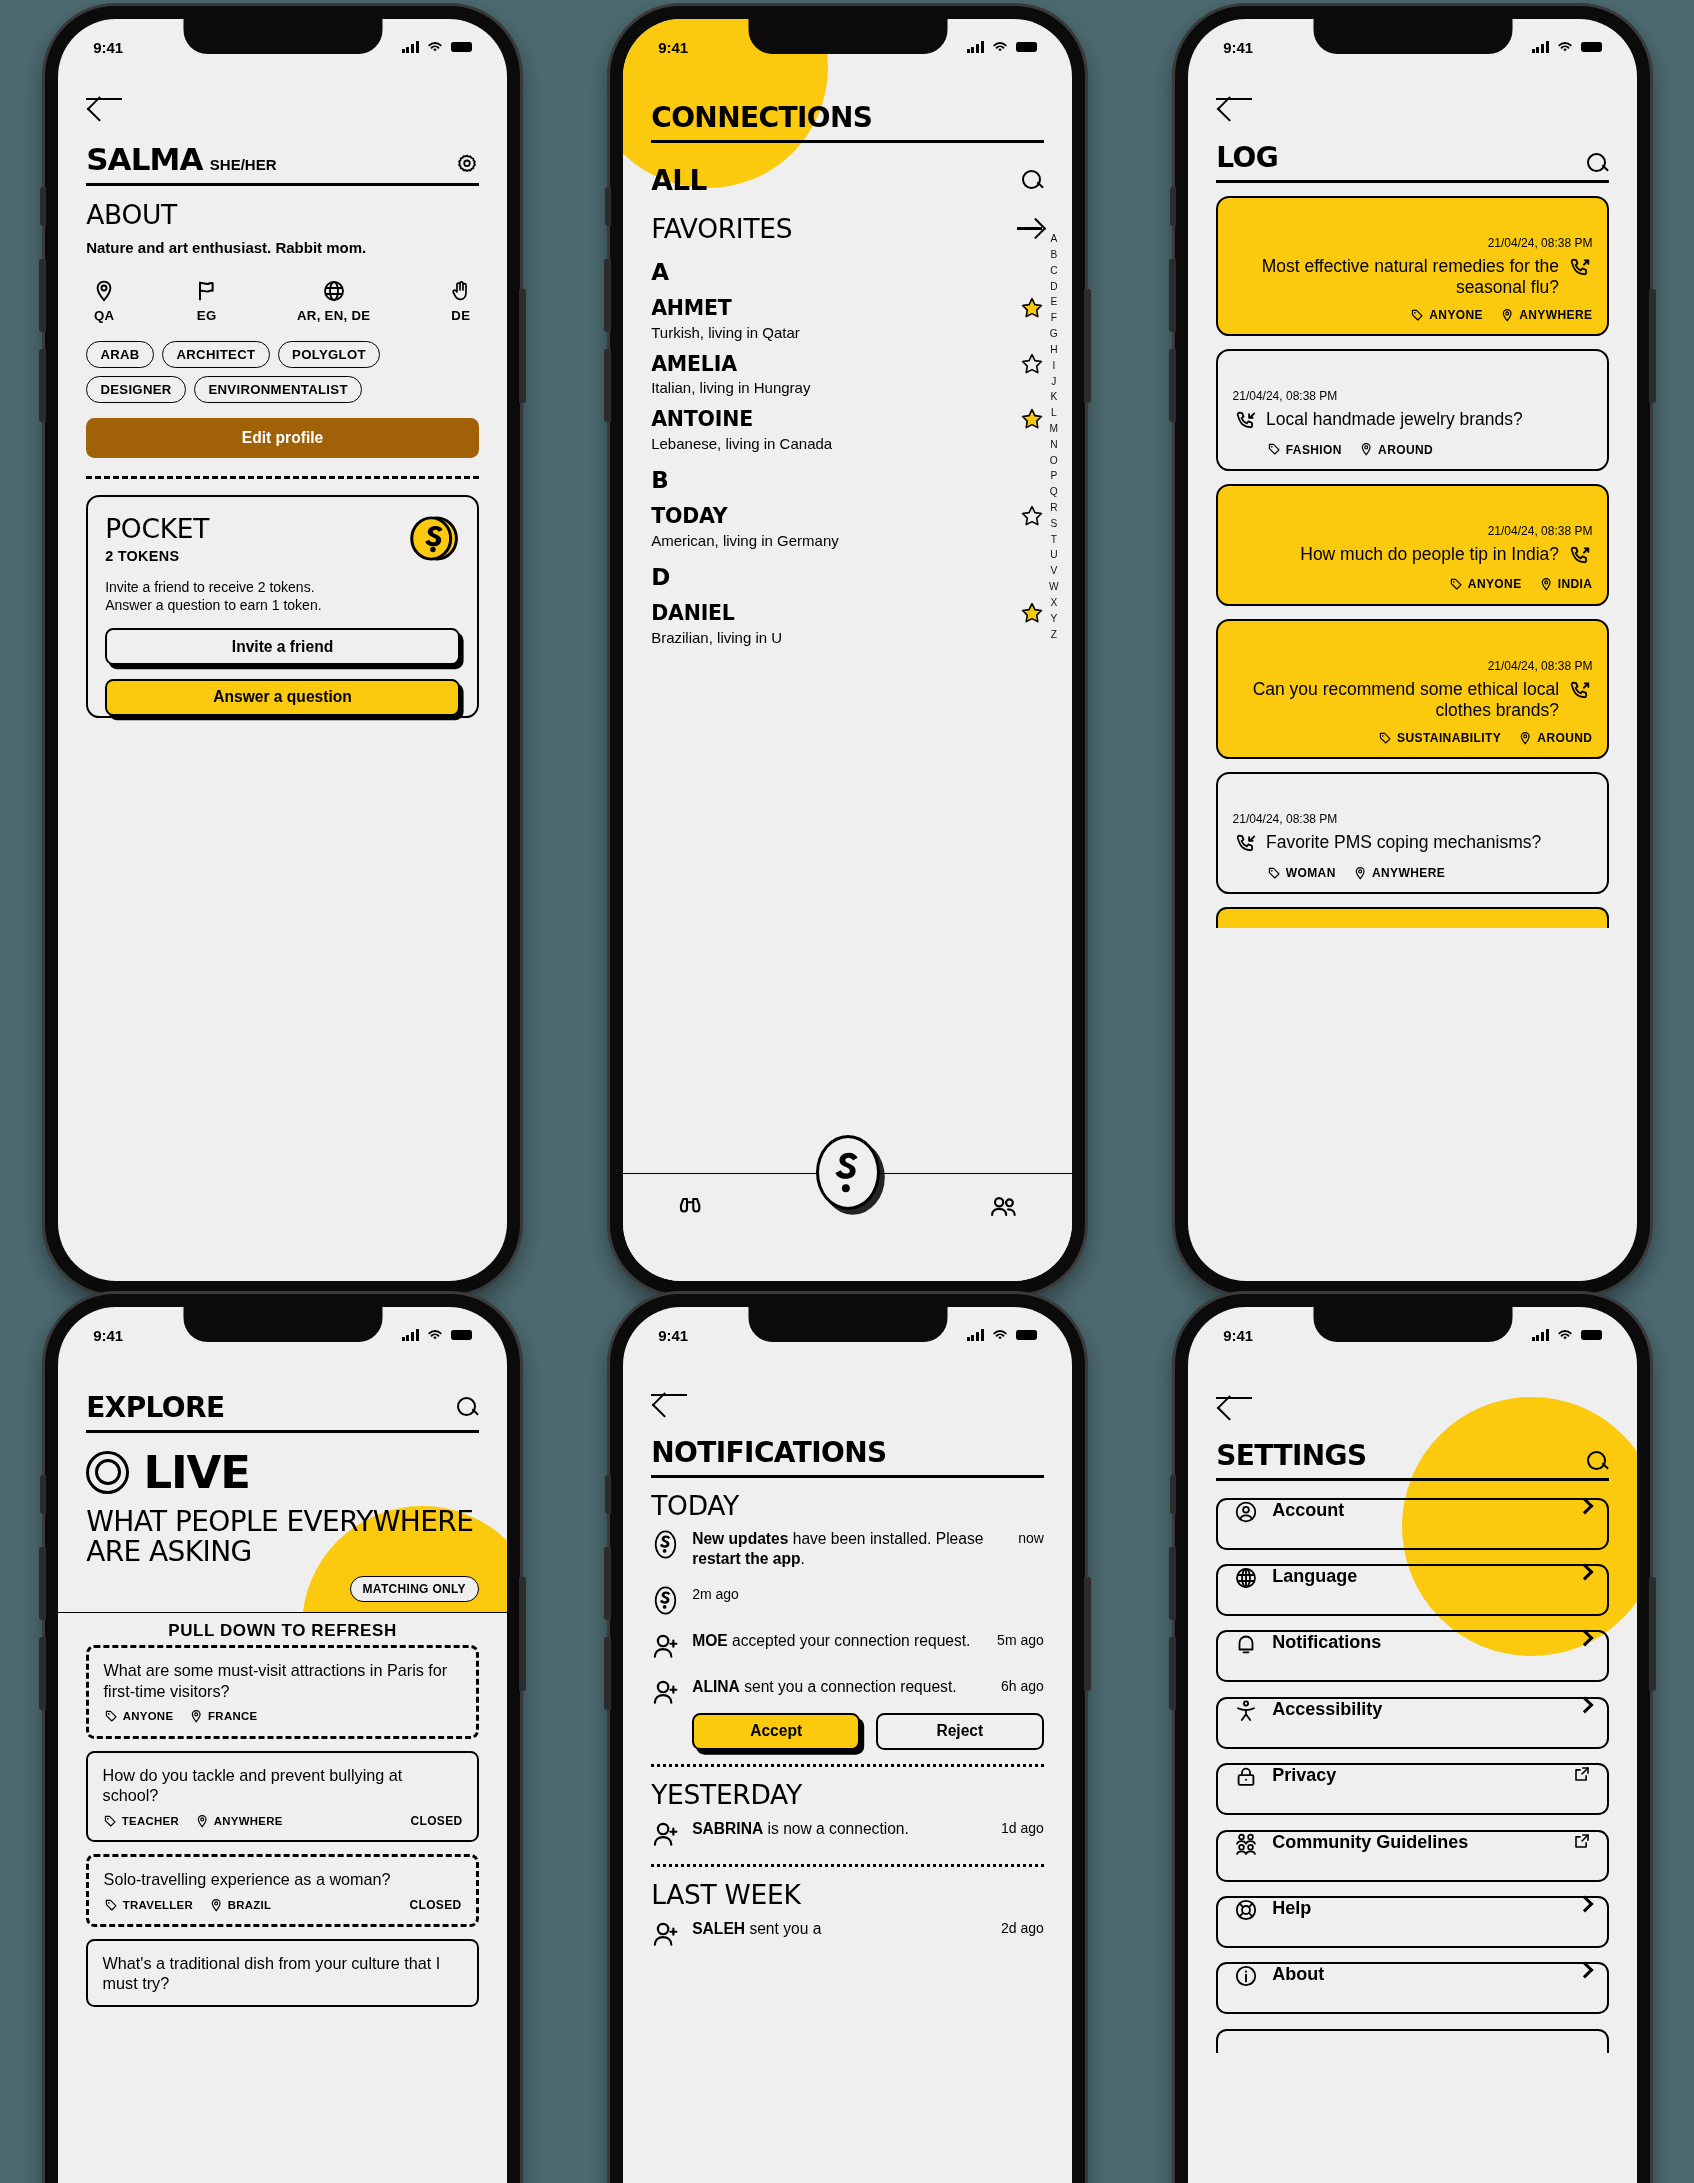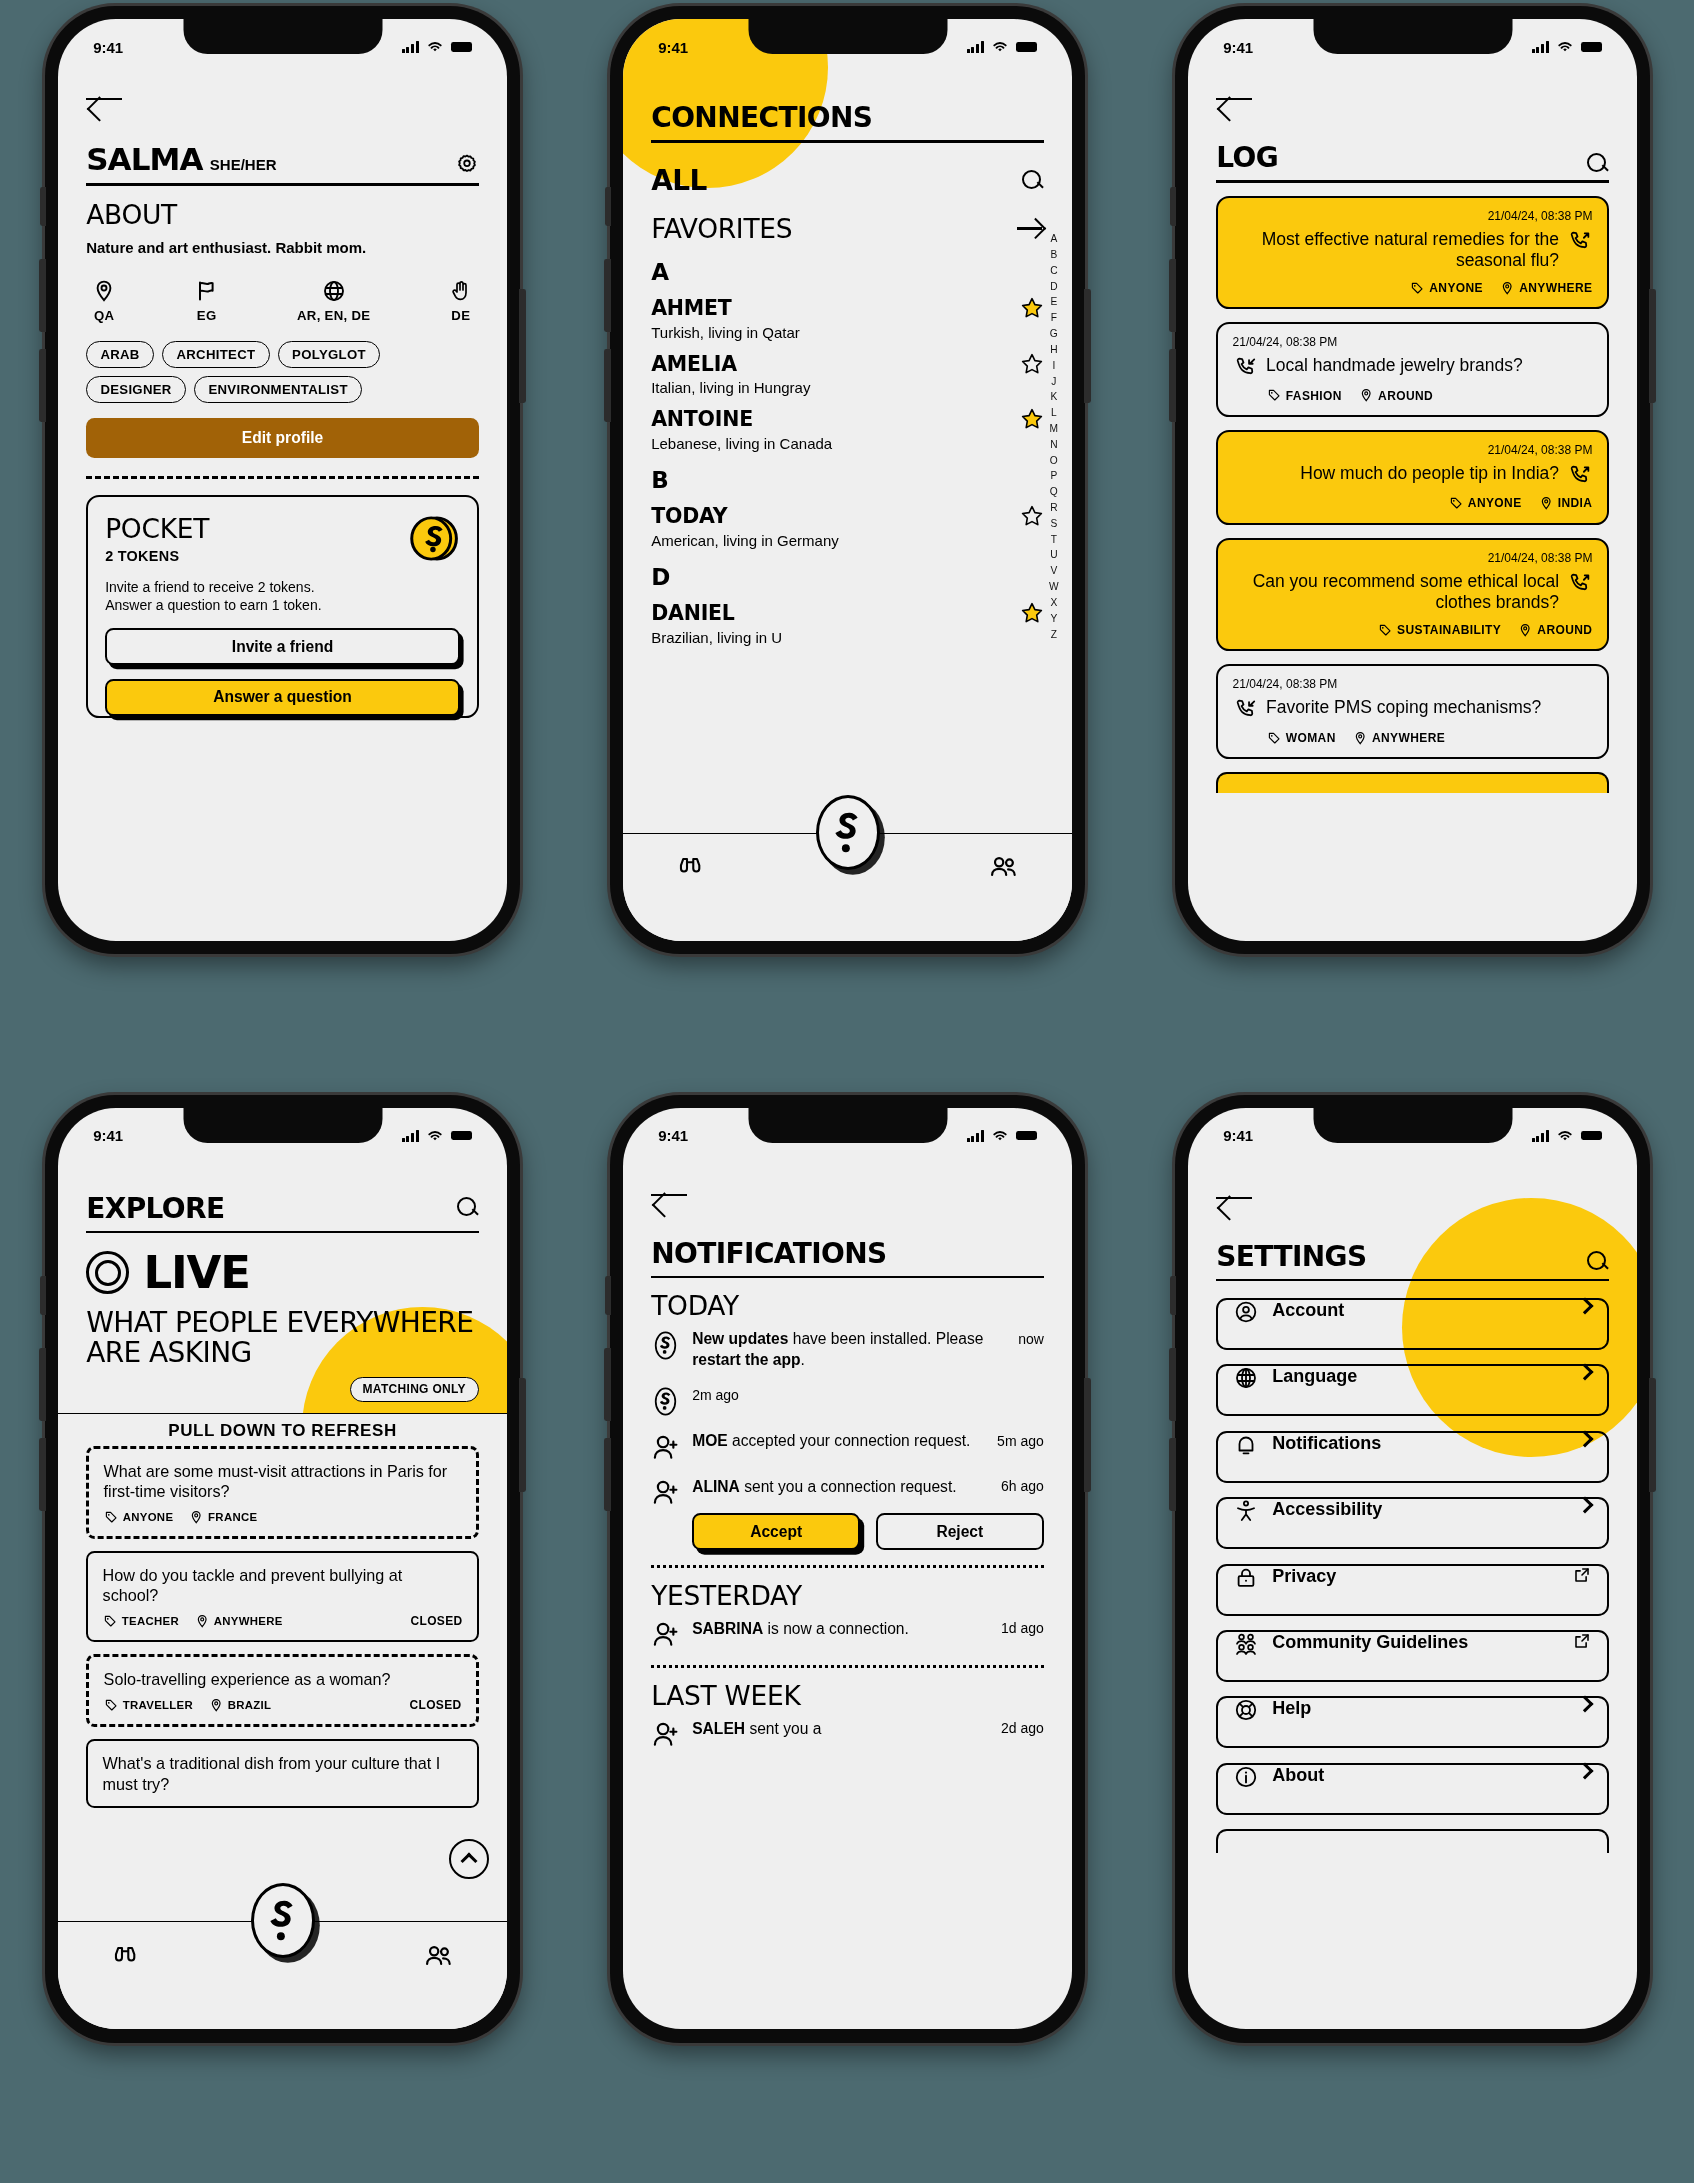--- a/index.html
+++ b/index.html
@@ -15,21 +15,21 @@
     grid-template-rows: repeat(2, 1fr);
     width: 1695px; height: 2183px;
     column-gap: 0px; row-gap: 0px;
     padding: 6px 0 0 0;
   }
   .cell { display:flex; align-items:flex-start; justify-content:center; }
 
   
   .phone {
     position: relative;
-    width: 475px; height: 948px;
+    width: 475px; height: 1288px;
     background: #0b0b0b;
     border-radius: 70px;
     padding: 13.2px;
     box-shadow: 0 0 0 3px #3a3a3a, 0 10.8px 24px rgba(0,0,0,.45);
   }
   .phone::before, .phone::after { content:""; position:absolute; background:#262626; border-radius: 2.4px; }
   
   .btn-sil { position:absolute; left:-4.8px; top:181px; width:5.4px; height:39px; background:#2c2c2c; border-radius:2.4px 0 0 2.4px;}
   .btn-vu  { position:absolute; left:-6px; top:253px; width:6.6px; height:73px; background:#2c2c2c; border-radius:2.4px 0 0 2.4px;}
   .btn-vd  { position:absolute; left:-6px; top:343px; width:6.6px; height:73px; background:#2c2c2c; border-radius:2.4px 0 0 2.4px;}
@@ -117,21 +117,21 @@
   .conn{display:flex;align-items:flex-start;justify-content:space-between;margin-top:10.8px;}
   .conn .nm{font-family:"DejaVu Sans",sans-serif;font-weight:900;font-size:20.5px;letter-spacing:-0.2px;}
   .conn .sub{font-size:15px;margin-top:3.6px;font-weight:500;}
   .alpha{position:absolute;right:13.2px;top:212px;display:flex;flex-direction:column;align-items:center;font-size:10.2px;line-height:1.55;font-weight:500;color:#111;z-index:5;}
   .tabbar{position:absolute;left:0;right:0;bottom:0;height:108px;border-top:1.8px solid #000;background:#efefef;display:flex;align-items:flex-start;justify-content:space-between;padding:20.5px 51px 0;z-index:20;}
   .fab{position:absolute;left:50%;transform:translateX(-50%);bottom:71px;width:64px;height:75px;border-radius:50%;background:#efefef;border:3px solid #000;display:flex;align-items:center;justify-content:center;z-index:30;box-shadow:4.8px 4.8px 0 rgba(0,0,0,.85);}
 
   
   .log-card{border:2.4px solid #000;border-radius:13.2px;padding:10.8px 14.4px 12px;margin-top:13.2px;}
   .log-card.yel{background:#FBC90D;text-align:right;}
-  .log-card .ts{font-size:12px;font-weight:500;}
+  .log-card .ts{font-size:12px;font-weight:500;margin-top:27px;}
   .log-q{font-size:17.5px;font-weight:500;line-height:1.25;margin-top:6px;display:flex;align-items:flex-start;gap:8.4px;}
   .log-card.yel .log-q{justify-content:flex-end;text-align:right;}
   .meta{display:flex;gap:17px;margin-top:8.4px;font-size:12px;font-weight:700;letter-spacing:0.4px;align-items:center;}
   .log-card.yel .meta{justify-content:flex-end;}
   .meta span{display:flex;align-items:center;gap:4.8px;}
 
   
   .blob4{position:absolute;right:-36px;top:199px;width:241px;height:241px;border-radius:50%;background:#FBC90D;z-index:1;}
   .s4-body{position:relative;z-index:2;padding-top:84px;}
   .live-row{display:flex;align-items:center;gap:14.4px;margin-top:13.2px;}

